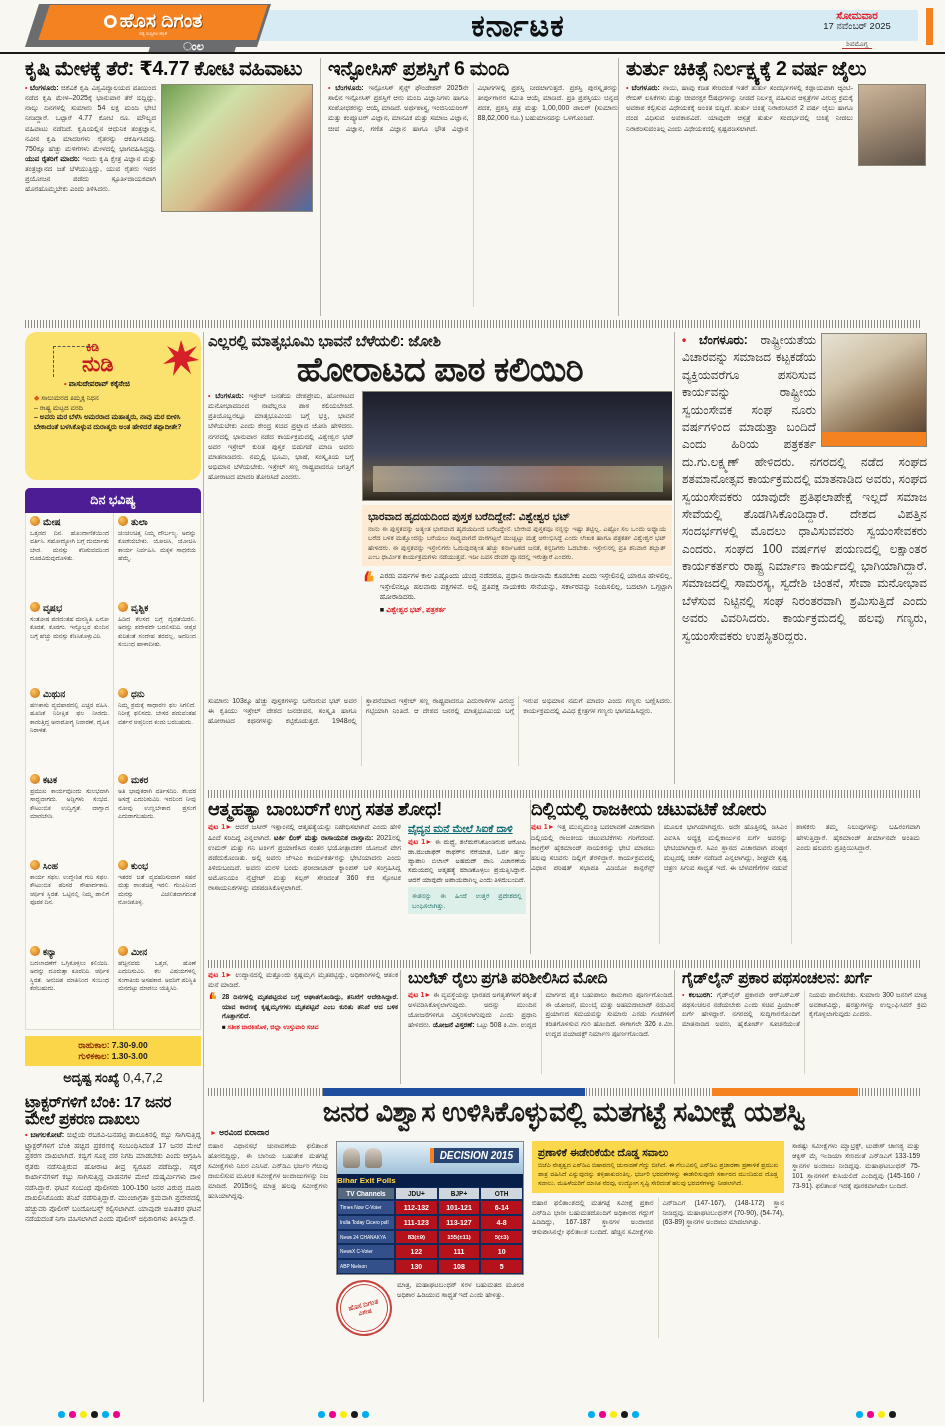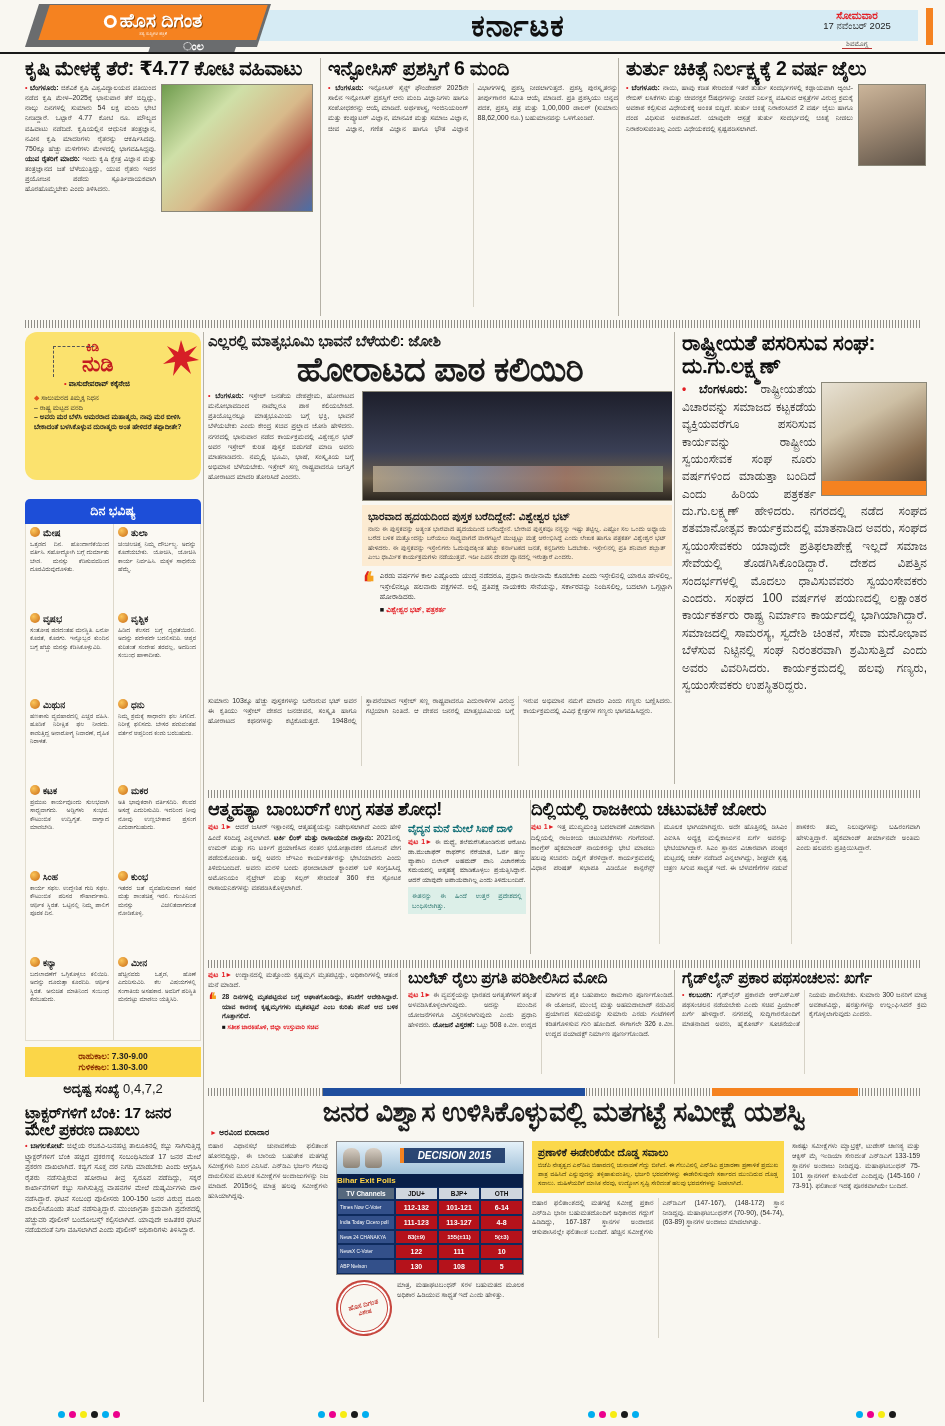--- a/index.html
+++ b/index.html
@@ -42,22 +42,22 @@
   
   .kidi{background:#fbe26e;border-radius:12px;padding:8px 9px;position:relative;height:132px;}
   .kidi-brkt{position:absolute;left:28px;top:14px;width:40px;height:30px;border-left:1px dashed #555;border-top:1px dashed #555;}
   .kidi-small{color:#c41d20;font-weight:bold;font-size:12px;margin-left:52px;}
   .kidi-big{color:#c41d20;font-weight:bold;font-size:21px;margin-left:48px;margin-top:-2px;}
   .kidi-author{font-size:7.5px;font-weight:bold;margin:3px 0 4px 30px;}
   .kidi-author::before{content:"• ";color:#e31e24;}
   .kidi-line{font-size:6.8px;line-height:1.4;}
   .kidi-bold{font-weight:bold;font-size:7px;line-height:1.4;}
   .diamond{color:#e0541c;font-size:7px;}
-  .horo-head{background:#1d4ed8;color:#fff;font-weight:bold;font-size:12.5px;text-align:center;
-             padding:5px 0;border-radius:5px 5px 0 0;margin-top:19px;}
+  .horo-head{background:#4c1d95;color:#fff;font-weight:bold;font-size:12.5px;text-align:center;
+             padding:5px 0;border-radius:5px 5px 0 0;margin-top:8px;}
   .horo-grid{display:grid;grid-template-columns:1fr 1fr;border:1px solid #e2ddcf;border-top:none;background:#fbf9f3;}
   .horo-item{padding:3px 4px;height:80px;overflow:hidden;}
   .horo-item.right{border-left:1px solid #ddd8ca;}
   .zname{font-weight:bold;font-size:9px;}
   .zicon{display:inline-block;width:10px;height:10px;border-radius:50%;
          background:radial-gradient(circle at 35% 35%,#fbc55a,#c96a14);margin-right:3px;vertical-align:-1px;}
   .ztext{font-size:6.2px;line-height:1.35;text-align:justify;color:#333;margin-top:1px;}
   .rahu{background:#fbd648;text-align:center;padding:4px 2px;margin-top:6px;font-size:8.5px;font-weight:bold;color:#222;}
   .rahu .lbl{color:#8a2d00;}
   .lucky{text-align:center;font-size:13px;margin-top:4px;}
@@ -67,35 +67,35 @@
   .creambox{background:#fcebd2;padding:5px 6px;margin-top:4px;}
   .creambox .t{font-size:10.5px;font-weight:bold;line-height:1.15;margin-bottom:2px;}
   .creambox .b{font-size:6.6px;line-height:1.4;text-align:justify;color:#333;}
   .quoterow{display:flex;gap:5px;margin-top:5px;align-items:flex-start;}
   .qglyph{font-size:30px;line-height:0.8;font-weight:bold;}
   .q1{color:#e0261c;} .q2{color:#f6a21d;margin-left:-8px;}
   .qtext{font-size:7.3px;line-height:1.45;text-align:justify;color:#222;}
   .qauthor{font-size:7.3px;font-weight:bold;color:#e31e24;margin-top:2px;}
   .qauthor::before{content:"■ ";color:#111;}
   
-  .tealtitle{color:#0c6c74;font-weight:bold;font-size:10.5px;line-height:1.15;margin-bottom:2px;}
+  .tealtitle{color:#0c6c74;font-weight:bold;font-size:10.5px;line-height:1.15;margin-bottom:2px;text-decoration:underline;}
   .mintbox{background:#dcefe8;color:#0a5f58;font-size:6.6px;line-height:1.4;padding:4px;margin-top:3px;text-align:justify;}
   
   .bannerh{font-size:27px;font-weight:bold;text-align:center;letter-spacing:-0.5px;line-height:1.05;}
   .byline{font-size:8px;font-weight:bold;margin:2px 0 3px 2px;}
   .byline::before{content:"► ";color:#e31e24;font-size:7px;}
   .ybox{background:#fbd84b;padding:5px 6px;}
   .ybox .t{font-size:10.5px;font-weight:bold;margin-bottom:2px;}
   .ybox .b{font-size:6.3px;line-height:1.4;text-align:justify;color:#332a00;}
   
   .tv{width:186px;background:#0e2b5e;border:1px solid #8a8a8a;}
   .tv-head{height:32px;background:linear-gradient(#e5f1f9,#9fc0d8);position:relative;overflow:hidden;}
   .face{position:absolute;top:6px;width:17px;height:20px;border-radius:8px 8px 4px 4px;background:linear-gradient(#d8cfc4,#8d8478);}
-  .tv-title{position:absolute;right:18px;top:6px;background:rgba(14,43,94,.85);color:#fff;
-            font-style:italic;font-weight:bold;font-size:10px;padding:2px 14px;border-left:4px solid #f5821f;}
+  .tv-title{position:absolute;right:4px;top:6px;background:rgba(14,43,94,.85);color:#fff;
+            font-style:italic;font-weight:bold;font-size:10px;padding:2px 6px;border-left:4px solid #f5821f;}
   .tv-sub{background:#081f49;color:#ffd447;font-size:8px;font-weight:bold;text-align:left;padding:2px 0;}
   .tv-row{display:grid;grid-template-columns:58px 1fr 1fr 1fr;}
   .tv-hcell{background:#cfd6de;color:#111;font-size:6.5px;font-weight:bold;text-align:center;padding:2px 0;border:0.5px solid #0e2b5e;}
   .tv-hcell.first{background:#55687d;color:#fff;}
   .tv-ch{background:#33508a;color:#fff;font-size:4.8px;line-height:1.1;padding:3px 2px;border:0.5px solid #0e2b5e;display:flex;align-items:center;}
   .tv-v{background:#b5121b;color:#fff;font-weight:bold;font-size:7px;text-align:center;padding:3px 0;border:0.5px solid #0e2b5e;}
   .stamp{width:52px;height:52px;border:2.5px solid #c2342c;border-radius:50%;box-shadow:inset 0 0 0 2px #fff,inset 0 0 0 3px #c2342c;
          display:flex;flex-direction:column;align-items:center;justify-content:center;transform:rotate(-14deg);flex:none;opacity:.9;}
   .stamp .s1{color:#c2342c;font-weight:bold;font-size:7px;}
   .stamp .s2{color:#c2342c;font-weight:bold;font-size:6px;}
@@ -266,21 +266,20 @@
             <div class="qtext">ಎರಡು ವರ್ಷಗಳ ಕಾಲ ಎಷ್ಟೊಂದು ಯುದ್ಧ ನಡೆದರೂ, ಪ್ರಧಾನಿ ರಾಜೀನಾಮೆ ಕೊಡಬೇಕು ಎಂದು ಇಸ್ರೇಲಿನಲ್ಲಿ ಯಾರೂ ಹೇಳಲಿಲ್ಲ, ಇಸ್ರೇಲಿನಲ್ಲೂ ಹಲವಾರು ಪಕ್ಷಗಳಿವೆ. ಅಲ್ಲಿ ಪ್ರತಿಪಕ್ಷ ನಾಯಕರು ಸೇನೆಯನ್ನು, ಸರ್ಕಾರವನ್ನು ನಿಂದಿಸಲಿಲ್ಲ, ಬದಲಾಗಿ ಒಗ್ಗಟ್ಟಾಗಿ ಹೋರಾಡಿದರು.</div>
             <div class="qauthor">ವಿಶ್ವೇಶ್ವರ ಭಟ್, ಪತ್ರಕರ್ತ</div>
           </div>
         </div>
       </div>
     </div>
     <div class="bodytext cols3" style="margin-top:5px;height:70px;overflow:hidden">ಸುಮಾರು 103ಕ್ಕೂ ಹೆಚ್ಚು ಪುಸ್ತಕಗಳನ್ನು ಬರೆದಿರುವ ಭಟ್ ಅವರ ಈ ಕೃತಿಯು ಇಸ್ರೇಲ್ ದೇಶದ ಜನಜೀವನ, ಸಂಸ್ಕೃತಿ ಹಾಗೂ ಹೋರಾಟದ ಕಥನಗಳನ್ನು ಕಟ್ಟಿಕೊಡುತ್ತದೆ. 1948ರಲ್ಲಿ ಸ್ಥಾಪನೆಯಾದ ಇಸ್ರೇಲ್ ಸಣ್ಣ ರಾಷ್ಟ್ರವಾದರೂ ಎದುರಾಳಿಗಳ ವಿರುದ್ಧ ಗಟ್ಟಿಯಾಗಿ ನಿಂತಿದೆ. ಆ ದೇಶದ ಜನರಲ್ಲಿ ಮಾತೃಭೂಮಿಯ ಬಗ್ಗೆ ಇರುವ ಅಭಿಮಾನ ನಮಗೆ ಮಾದರಿ ಎಂದು ಗಣ್ಯರು ಬಣ್ಣಿಸಿದರು. ಕಾರ್ಯಕ್ರಮದಲ್ಲಿ ವಿವಿಧ ಕ್ಷೇತ್ರಗಳ ಗಣ್ಯರು ಭಾಗವಹಿಸಿದ್ದರು.</div>
   </div>
 
   <div class="abs vrule" style="left:674px;top:332px;width:245px;height:452px;padding-left:7px;overflow:hidden">
-    <div class="headline" style="font-size:21px;margin-bottom:4px">ರಾಷ್ಟ್ರೀಯತೆ ಪಸರಿಸುವ ಸಂಘ: ದು.ಗು.ಲಕ್ಷ್ಮಣ್</div>
     <div class="bodytext" style="font-size:12px">
       <span class="photo" style="float:right;width:104px;height:112px;margin:1px 0 3px 5px;background:linear-gradient(150deg,#e8e2d4 0%,#cdbfa4 35%,#8a6f52 70%,#4a3b2c 100%);position:relative">
           <span style="position:absolute;bottom:0;left:0;right:0;height:14px;background:#f58220"></span>
         </span>
       <span class="rb">• </span><span class="dl">ಬೆಂಗಳೂರು:</span>
       <span>ರಾಷ್ಟ್ರೀಯತೆಯ ವಿಚಾರವನ್ನು ಸಮಾಜದ ಕಟ್ಟಕಡೆಯ ವ್ಯಕ್ತಿಯವರೆಗೂ ಪಸರಿಸುವ ಕಾರ್ಯವನ್ನು ರಾಷ್ಟ್ರೀಯ ಸ್ವಯಂಸೇವಕ ಸಂಘ ನೂರು ವರ್ಷಗಳಿಂದ ಮಾಡುತ್ತಾ ಬಂದಿದೆ ಎಂದು ಹಿರಿಯ ಪತ್ರಕರ್ತ ದು.ಗು.ಲಕ್ಷ್ಮಣ್ ಹೇಳಿದರು. ನಗರದಲ್ಲಿ ನಡೆದ ಸಂಘದ ಶತಮಾನೋತ್ಸವ ಕಾರ್ಯಕ್ರಮದಲ್ಲಿ ಮಾತನಾಡಿದ ಅವರು, ಸಂಘದ ಸ್ವಯಂಸೇವಕರು ಯಾವುದೇ ಪ್ರತಿಫಲಾಪೇಕ್ಷೆ ಇಲ್ಲದೆ ಸಮಾಜ ಸೇವೆಯಲ್ಲಿ ತೊಡಗಿಸಿಕೊಂಡಿದ್ದಾರೆ. ದೇಶದ ವಿಪತ್ತಿನ ಸಂದರ್ಭಗಳಲ್ಲಿ ಮೊದಲು ಧಾವಿಸುವವರು ಸ್ವಯಂಸೇವಕರು ಎಂದರು. ಸಂಘದ 100 ವರ್ಷಗಳ ಪಯಣದಲ್ಲಿ ಲಕ್ಷಾಂತರ ಕಾರ್ಯಕರ್ತರು ರಾಷ್ಟ್ರ ನಿರ್ಮಾಣ ಕಾರ್ಯದಲ್ಲಿ ಭಾಗಿಯಾಗಿದ್ದಾರೆ. ಸಮಾಜದಲ್ಲಿ ಸಾಮರಸ್ಯ, ಸ್ವದೇಶಿ ಚಿಂತನೆ, ಸೇವಾ ಮನೋಭಾವ ಬೆಳೆಸುವ ನಿಟ್ಟಿನಲ್ಲಿ ಸಂಘ ನಿರಂತರವಾಗಿ ಶ್ರಮಿಸುತ್ತಿದೆ ಎಂದು ಅವರು ವಿವರಿಸಿದರು. ಕಾರ್ಯಕ್ರಮದಲ್ಲಿ ಹಲವು ಗಣ್ಯರು, ಸ್ವಯಂಸೇವಕರು ಉಪಸ್ಥಿತರಿದ್ದರು.</span>
     </div>
   </div>
 
   <div class="abs hatch" style="left:208px;top:790px;width:712px"></div>

